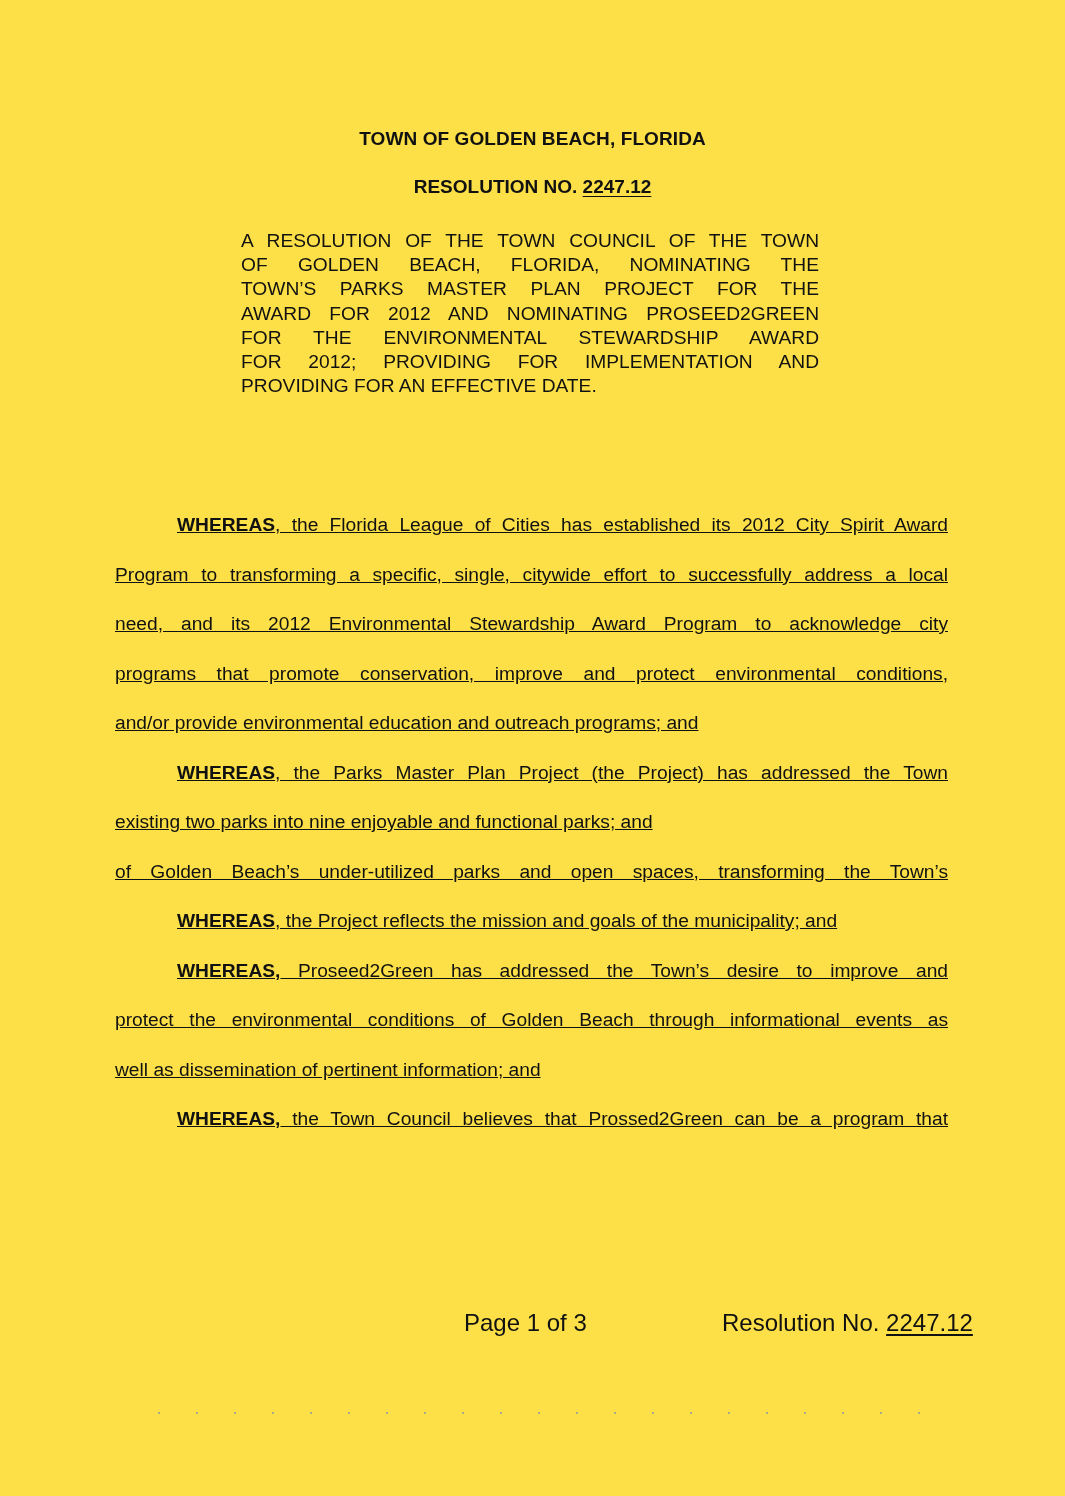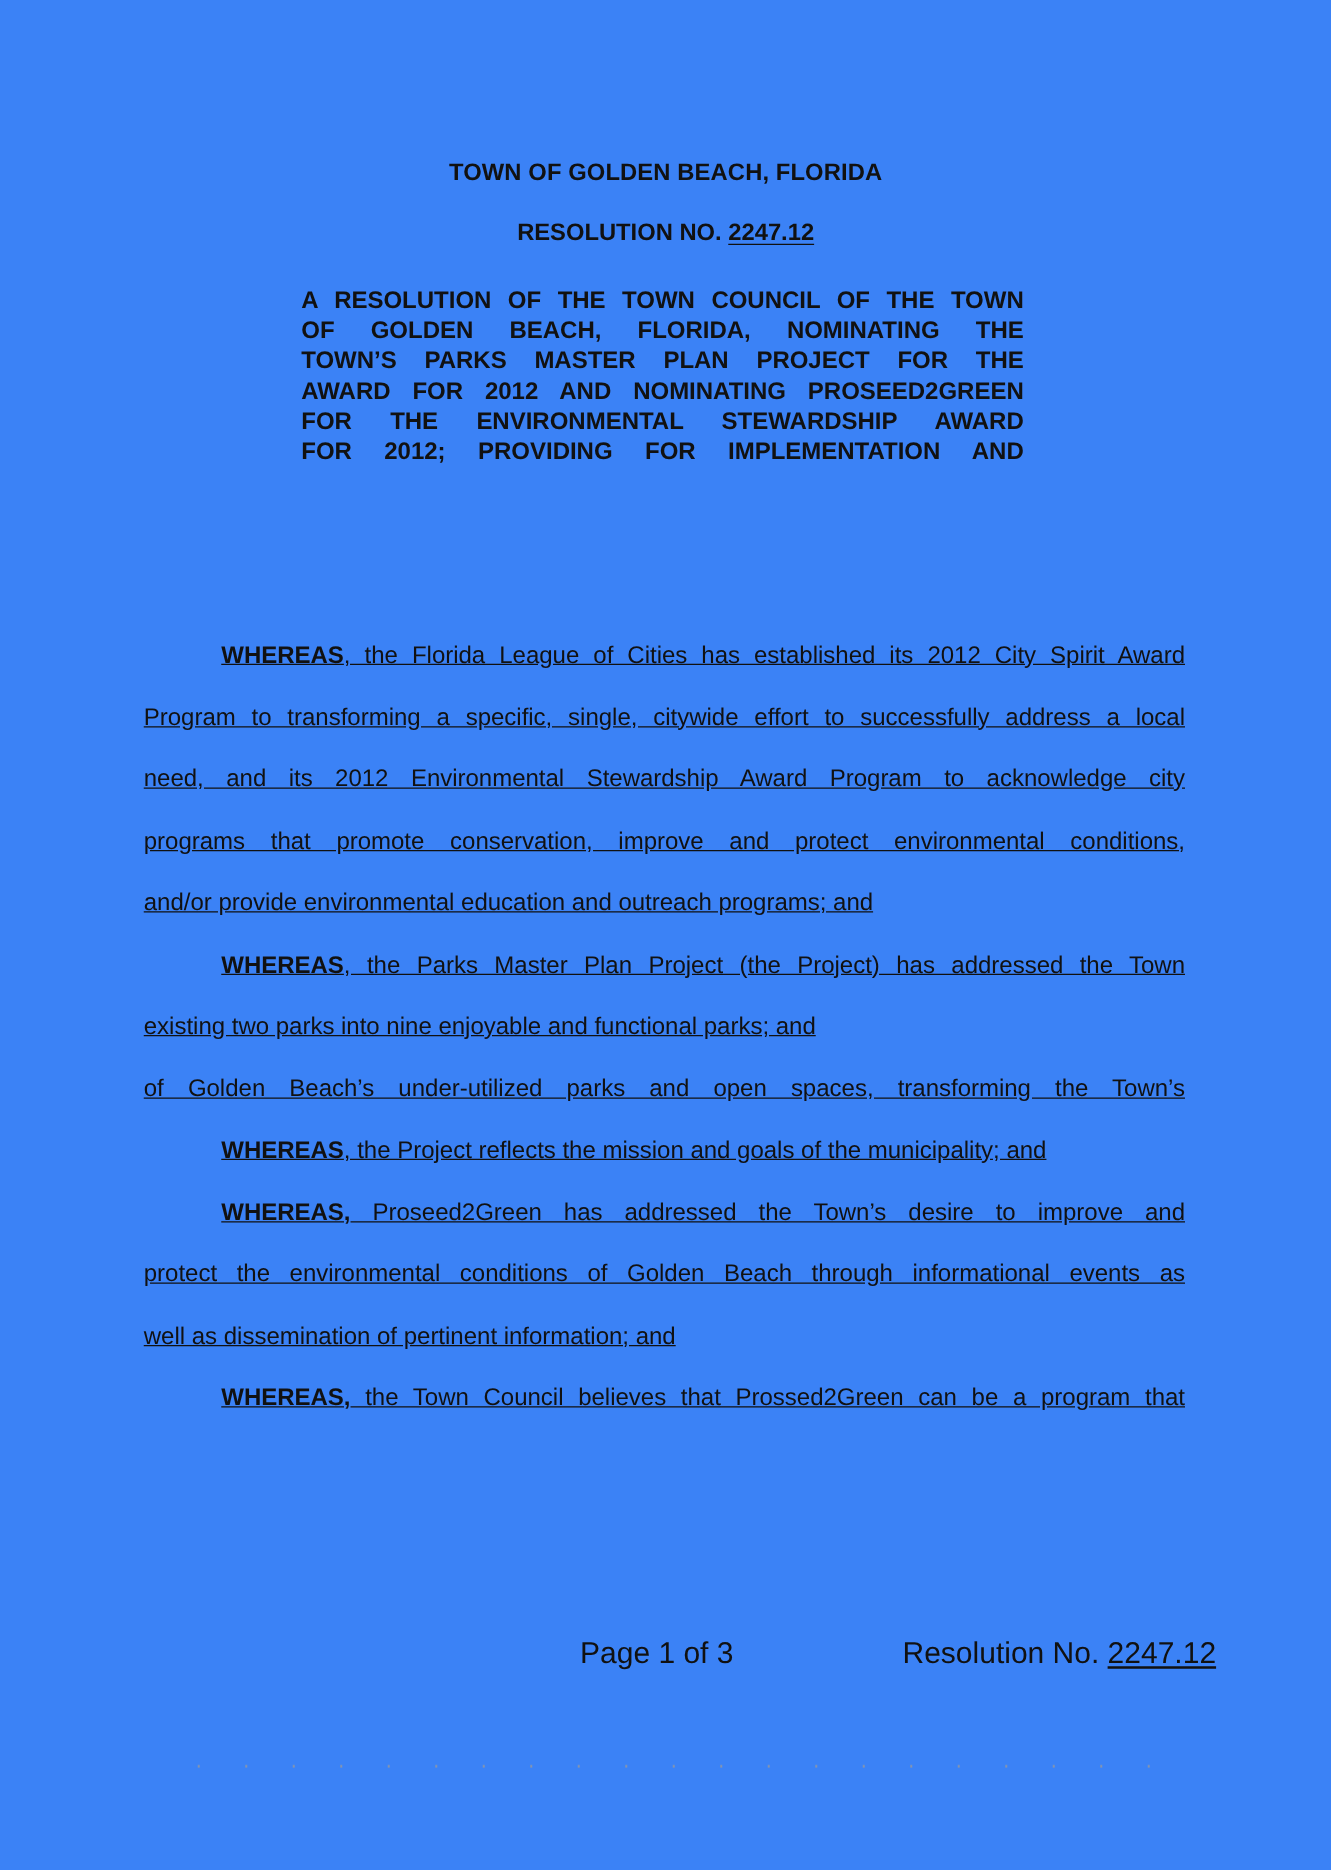--- a/index.html
+++ b/index.html
@@ -12,21 +12,21 @@
       height: 1496px;
       position: relative;
       overflow: hidden;
       color: #111111;
       font-family: "Liberation Sans", sans-serif;
     }
     .page {
       position: absolute;
       left: 0; top: 0;
       width: 1065px; height: 1496px;
-      background: #3b82f6;
+      background: #fde047;
     }
     .town-title {
       position: absolute;
       top: 128px;
       left: 0; width: 1065px;
       text-align: center;
       font-weight: bold;
       font-size: 19px;
       letter-spacing: 0.1px;
     }
@@ -40,21 +40,21 @@
     }
     .res-title .num {
       text-decoration: underline;
       text-underline-offset: 3px;
     }
     .caption {
       position: absolute;
       top: 229px;
       left: 241px;
       width: 578px;
-      font-weight: bold;
+      font-weight: normal;
       font-size: 19.2px;
       line-height: 24.2px;
       text-align: justify;
       text-align-last: left;
     }
     .caption .line {
       display: block;
       text-align: justify;
       text-align-last: justify;
       white-space: nowrap;
@@ -124,20 +124,21 @@
     <span class="num">2247.12</span>
   </div>
 
   <div class="caption">
     <span class="line">A RESOLUTION OF THE TOWN COUNCIL OF THE TOWN</span>
     <span class="line">OF GOLDEN BEACH, FLORIDA, NOMINATING THE</span>
     <span class="line">TOWN’S PARKS MASTER PLAN PROJECT FOR THE</span>
     <span class="line">AWARD FOR 2012 AND NOMINATING PROSEED2GREEN</span>
     <span class="line">FOR THE ENVIRONMENTAL STEWARDSHIP AWARD</span>
     <span class="line">FOR 2012; PROVIDING FOR IMPLEMENTATION AND</span>
+    <span class="line last">PROVIDING FOR AN EFFECTIVE DATE.</span>
   </div>
 
   <div class="body-text">
 
     <div class="para">
       <span class="ln first"><b>WHEREAS</b><span>, the Florida League of Cities has established its 2012 City Spirit Award</span></span>
       <span class="ln cont">Program to transforming a specific, single, citywide effort to successfully address a local</span>
       <span class="ln cont">need, and its 2012 Environmental Stewardship Award Program to acknowledge city</span>
       <span class="ln cont">programs that promote conservation, improve and protect environmental conditions,</span>
       <span class="ln cont end">and/or provide environmental education and outreach programs; and</span>

